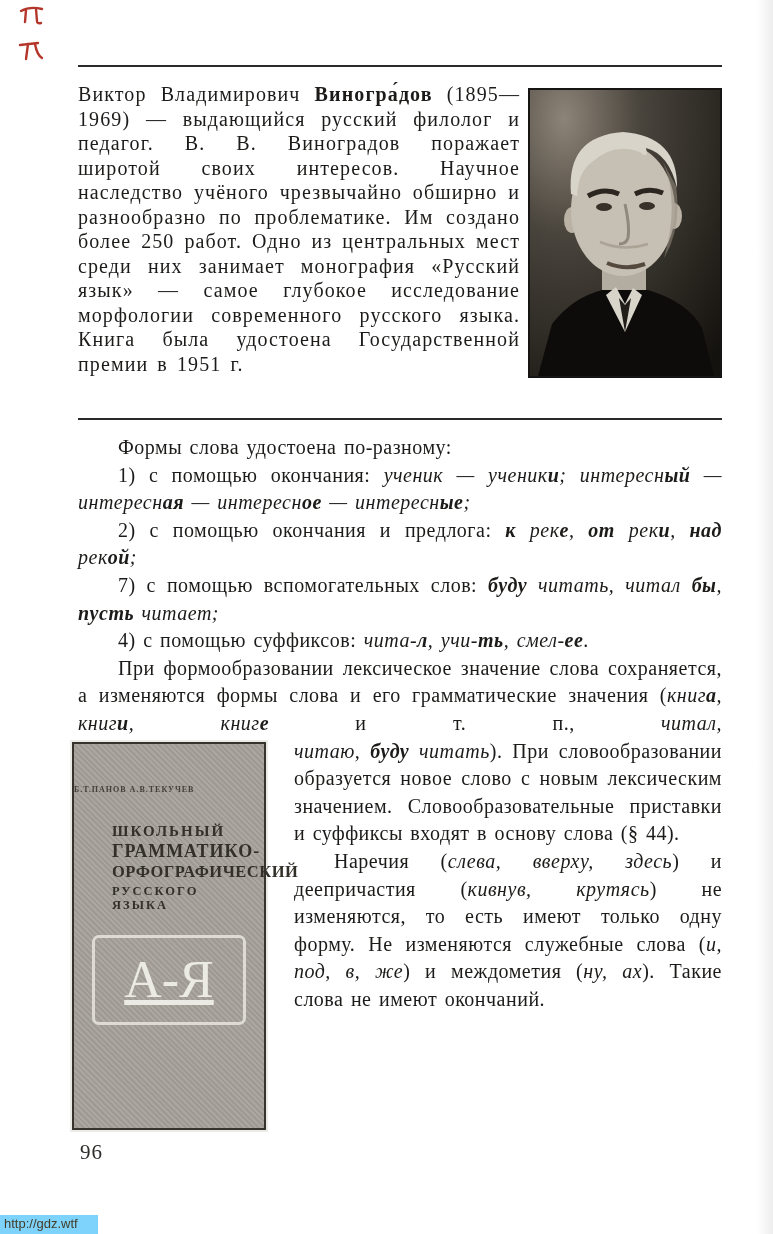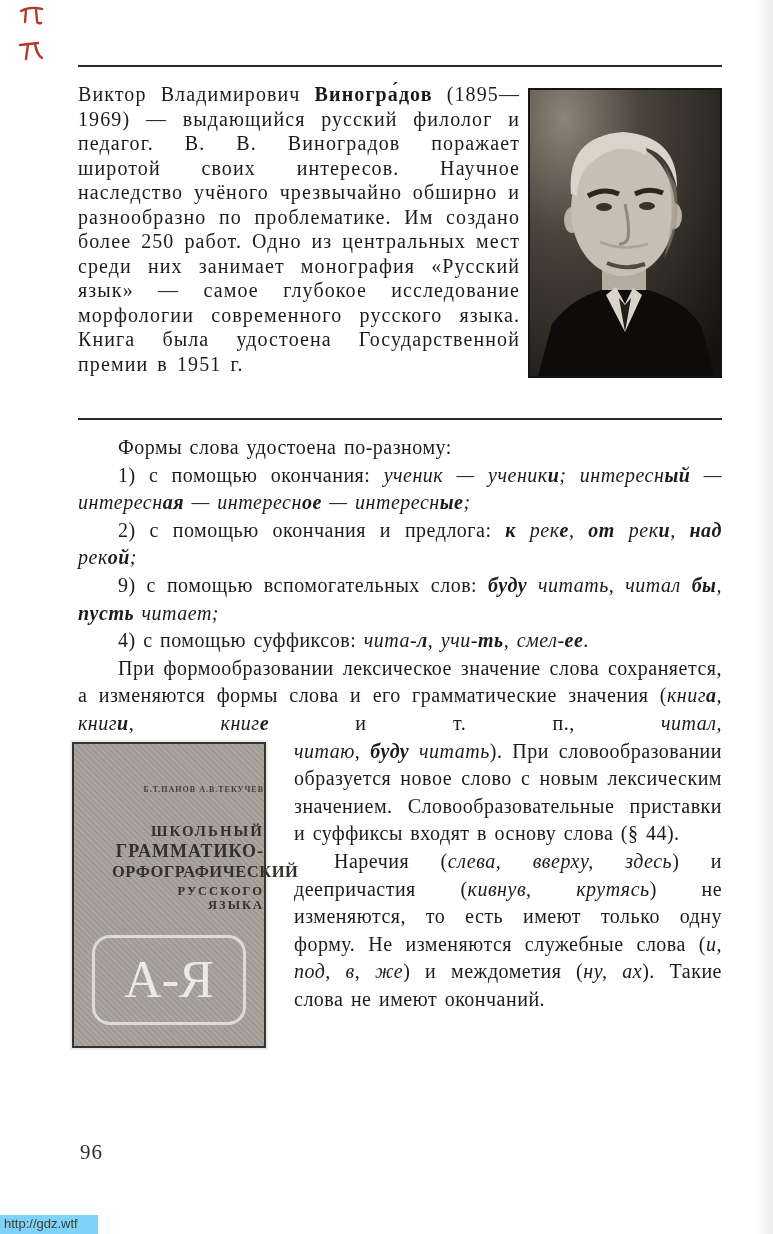--- a/index.html
+++ b/index.html
@@ -41,44 +41,45 @@
   .main p{margin:0;text-indent:40px;}
   .main p.noindent{text-indent:0;}
   .main p.force-just{text-align-last:justify;}
   .seg-r{font-style:normal;font-weight:normal;}
   .seg-i{font-style:italic;}
   .seg-b{font-weight:bold;}
   .seg-bi{font-style:italic;font-weight:bold;}
 
   
   .book{
-    float:left;width:194px;height:306px;
+    float:left;width:194px;height:388px;
     margin:4px 28px 6px -6px;
     background:#a7a29b;
     background-image:repeating-linear-gradient(45deg,rgba(255,255,255,0.05) 0 2px,rgba(0,0,0,0.05) 2px 4px);
     border:2px solid #36332f;box-sizing:border-box;
     box-shadow:0 0 0 2px #edebe7;
-    text-align:right;text-indent:0;
+    text-align:left;text-indent:0;
     color:#332f29;
     letter-spacing:normal;word-spacing:normal;
   }
   .book-authors{margin-top:32px;font-size:8px;font-weight:bold;letter-spacing:1px;color:#45403a;}
   .book-title{margin-top:20px;font-weight:bold;line-height:1.18;padding-left:38px;}
   .bt-1{font-size:15px;letter-spacing:2px;}
   .bt-2{font-size:18px;letter-spacing:1px;}
   .bt-3{font-size:16.5px;letter-spacing:0.5px;}
   .bt-4{font-size:19px;letter-spacing:3px;}
   .bt-5{font-size:12.5px;letter-spacing:2px;margin-top:2px;}
   .bt-6{font-size:12.5px;letter-spacing:2px;}
   .book-badge{
     margin:22px auto 0 auto;width:148px;height:84px;
-    border:3px solid #dedbd4;border-radius:18px;
+    border:3px solid #dedbd4;border-radius:7px;
     display:flex;align-items:center;justify-content:center;
     color:#eceae4;font-size:52px;font-weight:normal;
     font-family:"Liberation Serif","DejaVu Serif",serif;
+    text-decoration:underline;
   }
 
   .page-number{position:absolute;left:80px;top:1140px;font-size:21px;letter-spacing:1px;color:#2d2c2a;}
 
   .watermark{
     position:absolute;left:0;top:1215px;
     background:#7dd3fc;color:#453c28;
     font-family:"Liberation Sans","DejaVu Sans",sans-serif;
     font-size:13px;padding:1px 20px 3px 4px;
   }
@@ -131,21 +132,21 @@
     <path d="M70 152 q24 10 48 2" stroke="#a49c8e" stroke-width="2.5" fill="none" opacity="0.8"></path>
   </svg>
 </div>
 
 <div class="rule rule-mid"></div>
 
 <div class="main">
   <p><span class="seg-r">Формы слова удостоена по-разному:</span></p>
   <p><span class="seg-r">1) с помощью окончания: </span><span class="seg-i">ученик — ученик</span><span class="seg-bi">и</span><span class="seg-i">; интересн</span><span class="seg-bi">ый</span><span class="seg-i"> — интересн</span><span class="seg-bi">ая</span><span class="seg-i"> — интересн</span><span class="seg-bi">ое</span><span class="seg-i"> — интересн</span><span class="seg-bi">ые</span><span class="seg-i">;</span></p>
   <p><span class="seg-r">2) с помощью окончания и предлога: </span><span class="seg-bi">к</span><span class="seg-i"> рек</span><span class="seg-bi">е</span><span class="seg-i">, </span><span class="seg-bi">от</span><span class="seg-i"> рек</span><span class="seg-bi">и</span><span class="seg-i">, </span><span class="seg-bi">над</span><span class="seg-i"> рек</span><span class="seg-bi">ой</span><span class="seg-i">;</span></p>
-  <p><span class="seg-r">9) с помощью вспомогательных слов: </span><span class="seg-bi">буду</span><span class="seg-i"> читать, читал </span><span class="seg-bi">бы</span><span class="seg-i">, </span><span class="seg-bi">пусть</span><span class="seg-i"> читает;</span></p>
+  <p><span class="seg-r">7) с помощью вспомогательных слов: </span><span class="seg-bi">буду</span><span class="seg-i"> читать, читал </span><span class="seg-bi">бы</span><span class="seg-i">, </span><span class="seg-bi">пусть</span><span class="seg-i"> читает;</span></p>
   <p><span class="seg-r">4) с помощью суффиксов: </span><span class="seg-i">чита-</span><span class="seg-bi">л</span><span class="seg-i">, учи-</span><span class="seg-bi">ть</span><span class="seg-i">, смел-</span><span class="seg-bi">ее</span><span class="seg-r">.</span></p>
   <p class="force-just"><span class="seg-r">При формообразовании лексическое значение слова сохраняется, а изменяются формы слова и его грамматические значения (</span><span class="seg-i">книг</span><span class="seg-bi">а</span><span class="seg-i">, книг</span><span class="seg-bi">и</span><span class="seg-i">, книг</span><span class="seg-bi">е</span><span class="seg-r"> и т. п., </span><span class="seg-i">читал,</span></p>
 
   <div class="book">
     <div class="book-authors">Б.Т.ПАНОВ   А.В.ТЕКУЧЕВ</div>
     <div class="book-title">
       <div class="bt-1">ШКОЛЬНЫЙ</div>
       <div class="bt-2">ГРАММАТИКО-</div>
       <div class="bt-3">ОРФОГРАФИЧЕСКИЙ</div>
       <div class="bt-5">РУССКОГО</div>

